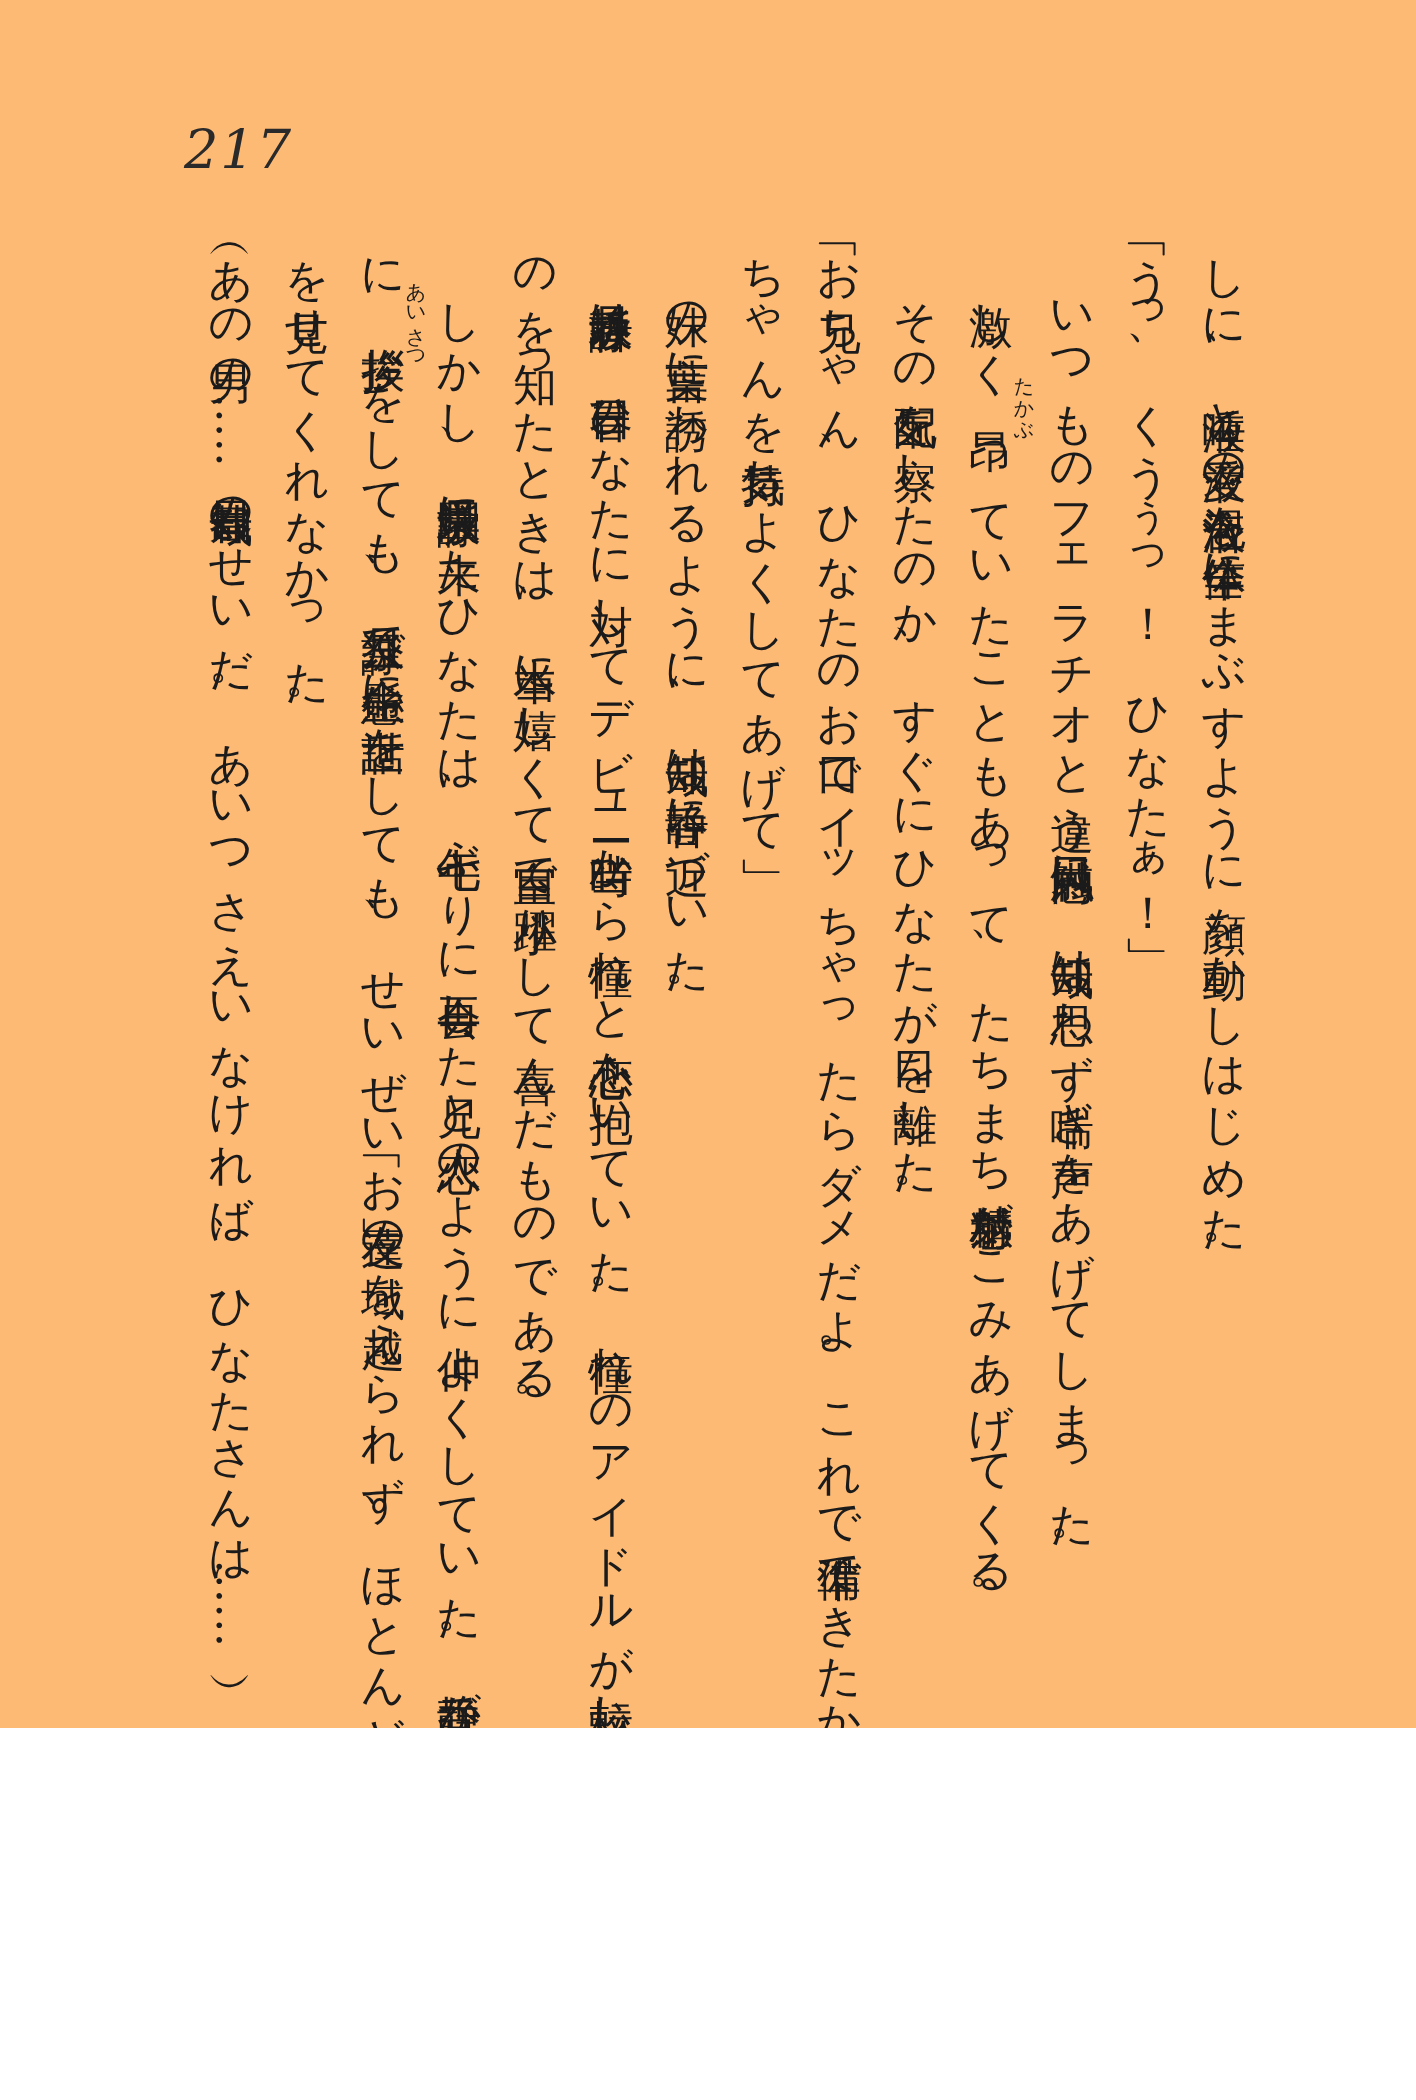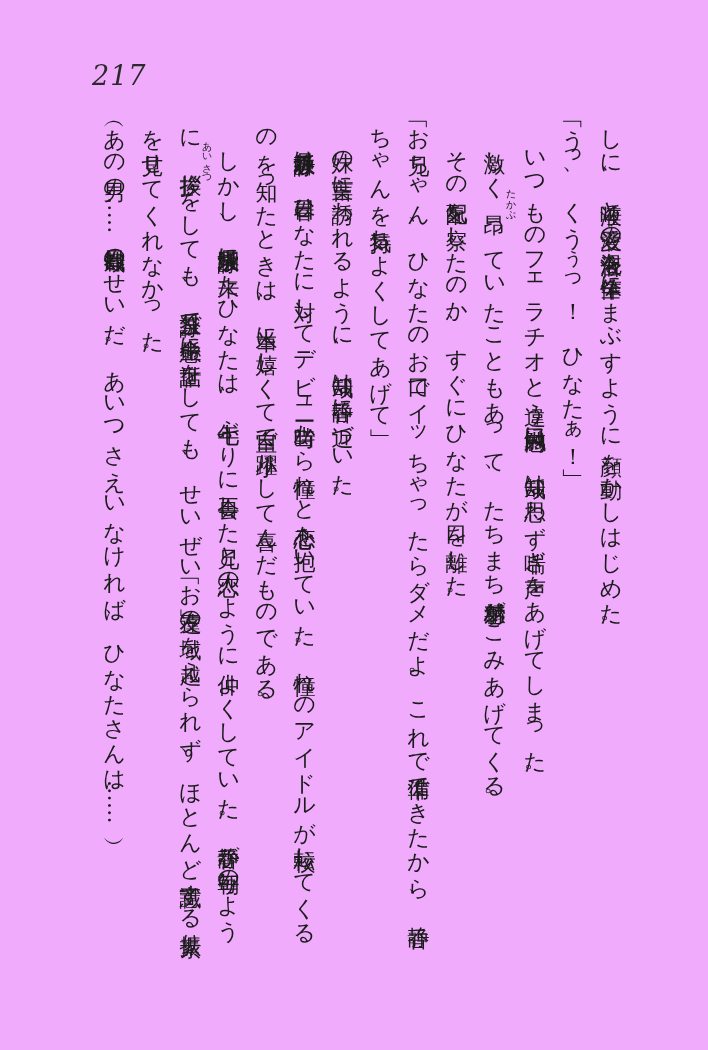--- a/index.html
+++ b/index.html
@@ -3,22 +3,22 @@
 <meta charset="utf-8">
 <style>
   html, body {
     margin: 0;
     padding: 0;
     background: #ffffff;
   }
   .book-page {
     position: relative;
     width: 708px;
-    height: 1050px;
-    background: #f0abfc;
+    height: 864px;
+    background: #fdba74;
     overflow: hidden;
     font-family: "DejaVu Serif", serif;
   }
   .page-number {
     position: absolute;
     top: 60px;
     left: 92px;
     font-size: 27px;
     font-style: italic;
     color: #2a2a2a;

